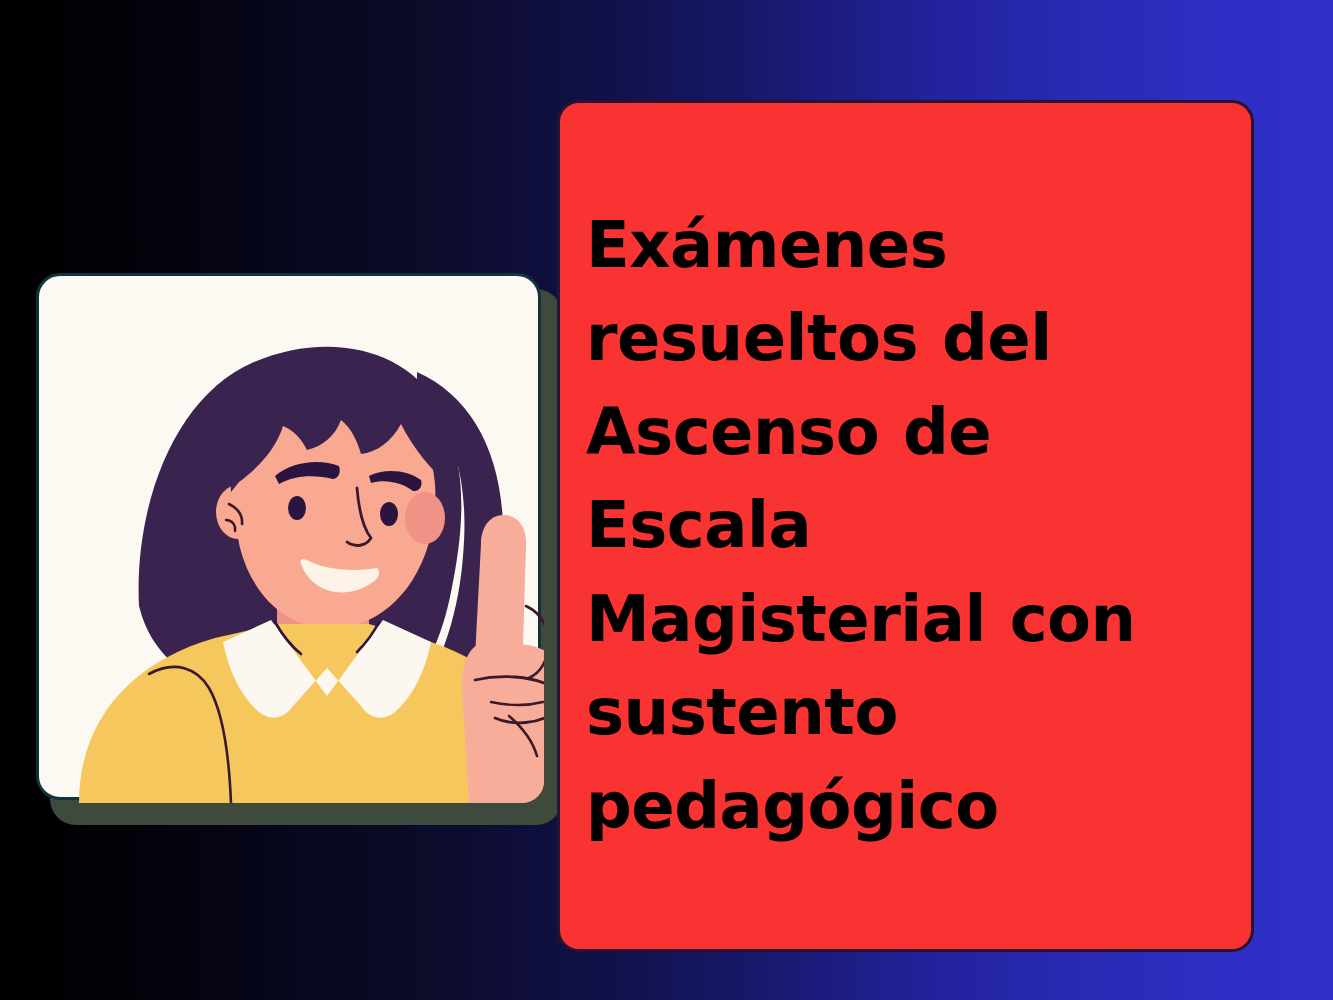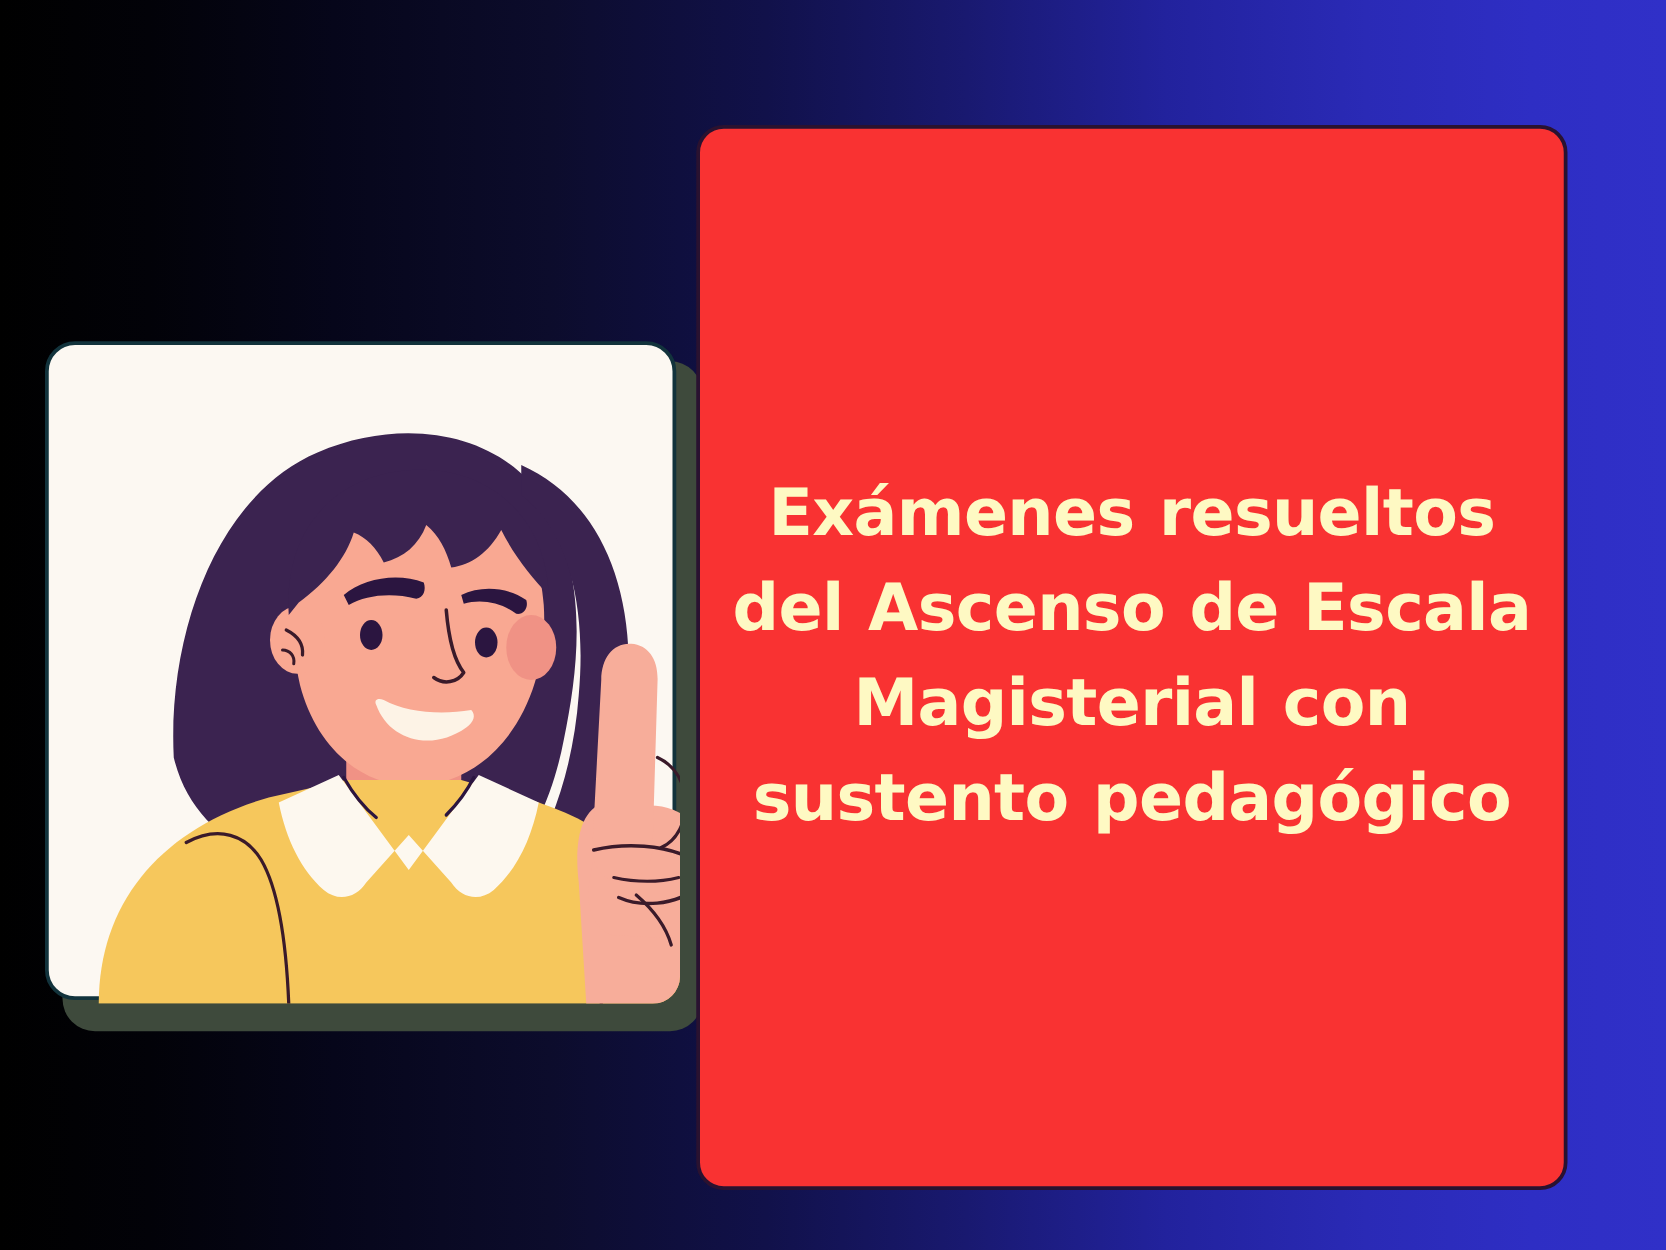--- a/index.html
+++ b/index.html
@@ -93,26 +93,25 @@
     box-sizing: border-box;
     display: flex;
     align-items: center;
     justify-content: center;
     padding: 8px 26px;
   }
 
   .headline {
     margin: 0;
     width: 100%;
-    color: #fef9c3;
+    color: #000000;
     font-family: "DejaVu Sans", sans-serif;
     font-weight: 700;
-    font-size: 52px;
+    font-size: 64px;
     line-height: 1.46;
-    text-align: center;
     letter-spacing: -0.5px;
     word-spacing: 2px;
   }
 </style>
 </head>
 <body>
 
 <div id="poster">
 
   <div class="illus-wrap">

